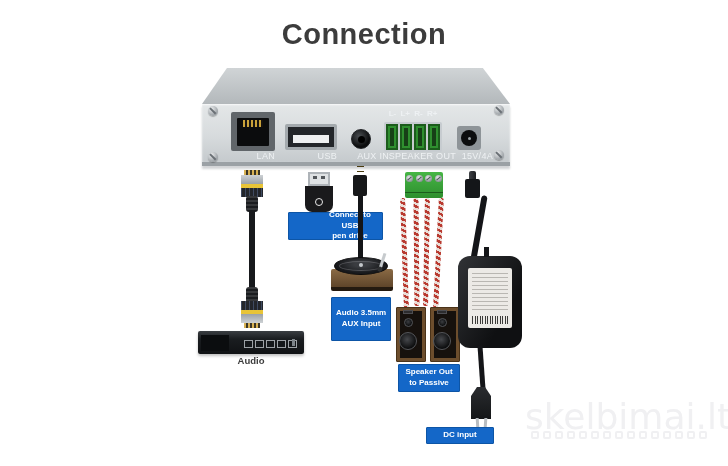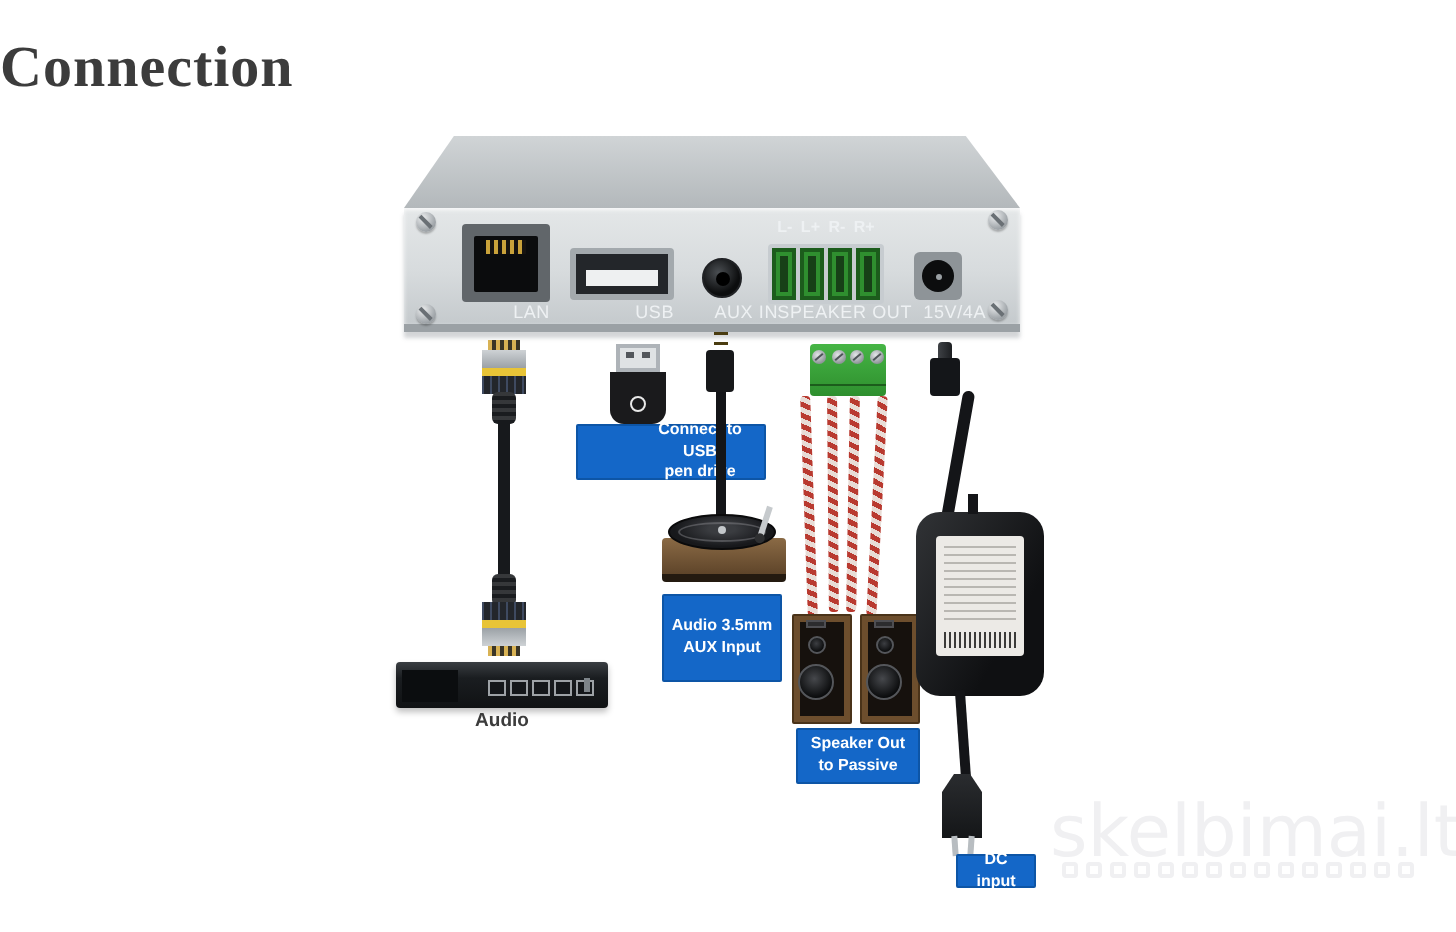--- a/index.html
+++ b/index.html
@@ -4,22 +4,22 @@
 <style>
   * { margin:0; padding:0; box-sizing:border-box; }
   html,body { background:#ffffff; }
   .canvas {
     position:relative; width:728px; height:466px; margin:0 auto;
     background:#ffffff; overflow:hidden;
     font-family:"Liberation Sans", sans-serif;
   }
   
   .title {
-    position:absolute; left:0; right:0; top:18px; 
-    font-size:29px; font-weight:700; color:#3c3c3c; letter-spacing:.5px;font-family:Liberation Serif, serif;
+    position:absolute; left:0; right:0; top:18px; text-align:center;
+    font-size:29px; font-weight:700; color:#3c3c3c; letter-spacing:.5px;
   }
   
   .dev-top {
     position:absolute; left:202px; top:68px; width:308px; height:36px;
     background:linear-gradient(180deg,#d0d4d6,#b3b8bb);
     clip-path:polygon(8.1% 0, 91.2% 0, 100% 100%, 0 100%);
   }
   .dev-front {
     position:absolute; left:202px; top:104px; width:308px; height:62px;
     background:linear-gradient(180deg,#e4e7e8 0%,#d7dbdd 55%,#c5cacd 100%);
@@ -100,21 +100,21 @@
 
   
   .note { position:absolute; background:#1467c8; border:1px solid #0d55a6; color:#ffffff;
     font-size:8px; font-weight:700; line-height:1.35; display:flex; align-items:center;
     justify-content:center; text-align:center; white-space:pre-line; border-radius:1px;
     padding:2px 3px; }
   .note-eth { left:222px; top:367px; width:62px; height:29px; }
   .note-usb { left:288px; top:212px; width:95px; height:28px;padding-left:32px; }
   .note-aux { left:331px; top:297px; width:60px; height:44px; }
   .note-spk { left:398px; top:364px; width:62px; height:28px; }
-  .note-dc  { left:478px; top:427px; width:40px; height:17px; }
+  .note-dc  { left:426px; top:427px; width:68px; height:17px; }
 
   
   .usb-stick .conn { position:absolute; left:308px; top:172px; width:22px; height:14px;
     border:2px solid #aeb3b8; background:#dfe2e4; }
   .usb-stick .conn::after { content:""; position:absolute; left:3px; top:2px; width:12px; height:3px;
     background:repeating-linear-gradient(90deg,#53575b 0 4px,transparent 4px 8px); }
   .usb-stick .body { position:absolute; left:305px; top:186px; width:28px; height:26px;
     background:#1a1a1c; border-radius:0 0 7px 7px; }
   .usb-stick .logo { position:absolute; left:315px; top:198px; width:8px; height:8px;
     border:1.5px solid #e8e8e8; border-radius:50%; }

